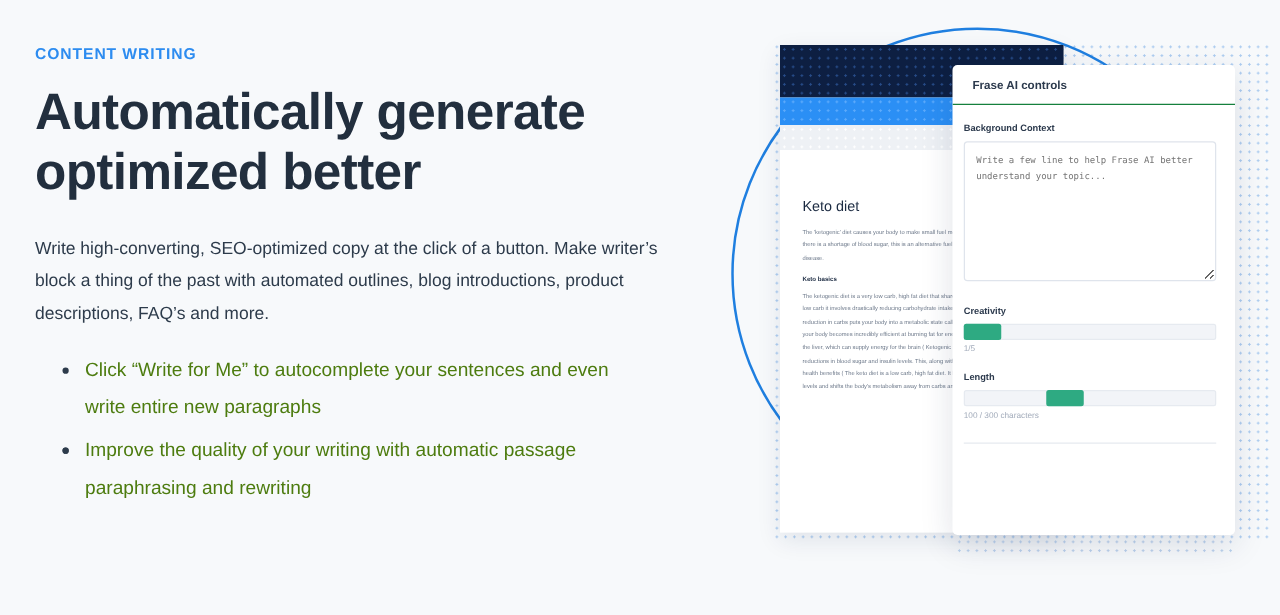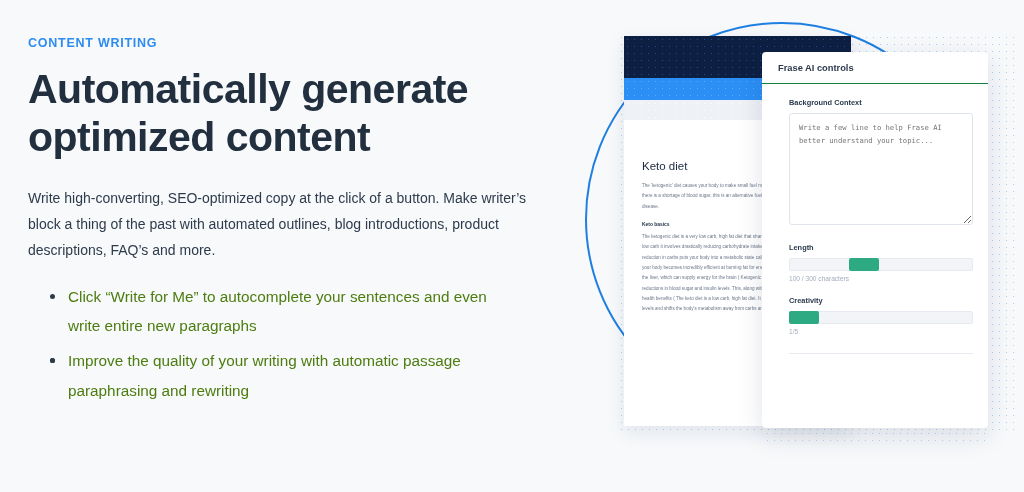--- a/index.html
+++ b/index.html
@@ -99,21 +99,21 @@
     position: absolute; left: 206px; top: 52px; width: 226px; height: 376px;
     background: #ffffff; border-radius: 4px;
     box-shadow: 0 8px 26px rgba(20,40,80,0.13);
     overflow: hidden; display: flex; flex-direction: column;
   }
   .ai-header {
     height: 32px; flex: 0 0 32px; display: flex; align-items: center;
     padding: 0 16px; border-bottom: 1px solid #15803d;
     font-size: 9.3px; font-weight: bold; color: #2c3a4d;
   }
-  .ai-body { flex: 1 1 auto; padding: 14px 15px 0 27px; }
+  .ai-body { flex: 1 1 auto; padding: 14px 15px 0 9px; }
   .field-label { font-size: 7.4px; font-weight: bold; color: #2c3a4d; margin-bottom: 6px; }
   .textarea {
     width: 100%; height: 112px; border: 1px solid #dfe4ec; border-radius: 3px;
     background: #fff; padding: 8px 9px;
     font-size: 7.2px; line-height: 1.75; color: #a9b3c2;
   }
   .slider-block { margin-top: 14px; }
   .track {
     position: relative; width: 100%; height: 13px; border-radius: 2px;
     background: #f2f4f8; border: 1px solid #e6eaf0;
@@ -144,21 +144,21 @@
     background-size: 7px 7px; opacity: 0.8;
   }
 </style>
 </head>
 <body>
 
 <div id="root">
 
   <div class="left-col">
     <div class="eyebrow">CONTENT WRITING</div>
-    <h1 class="headline">Automatically generate optimized content</h1>
+    <h1 class="headline">Automatically generate optimized better</h1>
     <p class="lead">Write high-converting, SEO-optimized copy at the click of a button. Make writer’s block a thing of the past with automated outlines, blog introductions, product descriptions, FAQ’s and more.</p>
     <ul class="bullets">
       <li>
         <span class="dot"></span>
         <span>Click “Write for Me” to autocomplete your sentences and even write entire new paragraphs</span>
       </li>
       <li>
         <span class="dot"></span>
       </li>
       <li>
@@ -199,34 +199,34 @@
       <div class="ai-header">
         <span>Frase AI controls</span>
       </div>
 
       <div class="ai-body">
 
         <div class="field-label">Background Context</div>
         <textarea class="textarea" placeholder="Write a few line to help Frase AI better understand your topic..." style=""></textarea>
 
         <div class="slider-block">
+          <div class="field-label">Creativity</div>
+          <div class="track">
+            <div class="thumb" id="creativity-thumb" style="left: calc(0% - 1px);"></div>
+          </div>
+          <div class="slider-caption">1/5</div>
+        </div>
+
+        <div class="slider-block">
           <div class="field-label">Length</div>
           <div class="track">
             <div class="thumb" id="length-thumb" style="left: calc(33% - 1px);"></div>
           </div>
           <div class="slider-caption">100 / 300 characters</div>
         </div>
 
-        <div class="slider-block">
-          <div class="field-label">Creativity</div>
-          <div class="track">
-            <div class="thumb" id="creativity-thumb" style="left: calc(0% - 1px);"></div>
-          </div>
-          <div class="slider-caption">1/5</div>
-        </div>
-
         <div class="ai-divider"></div>
       </div>
 
 
     </div>
   </div>
 </div>
 
 </body></html>

